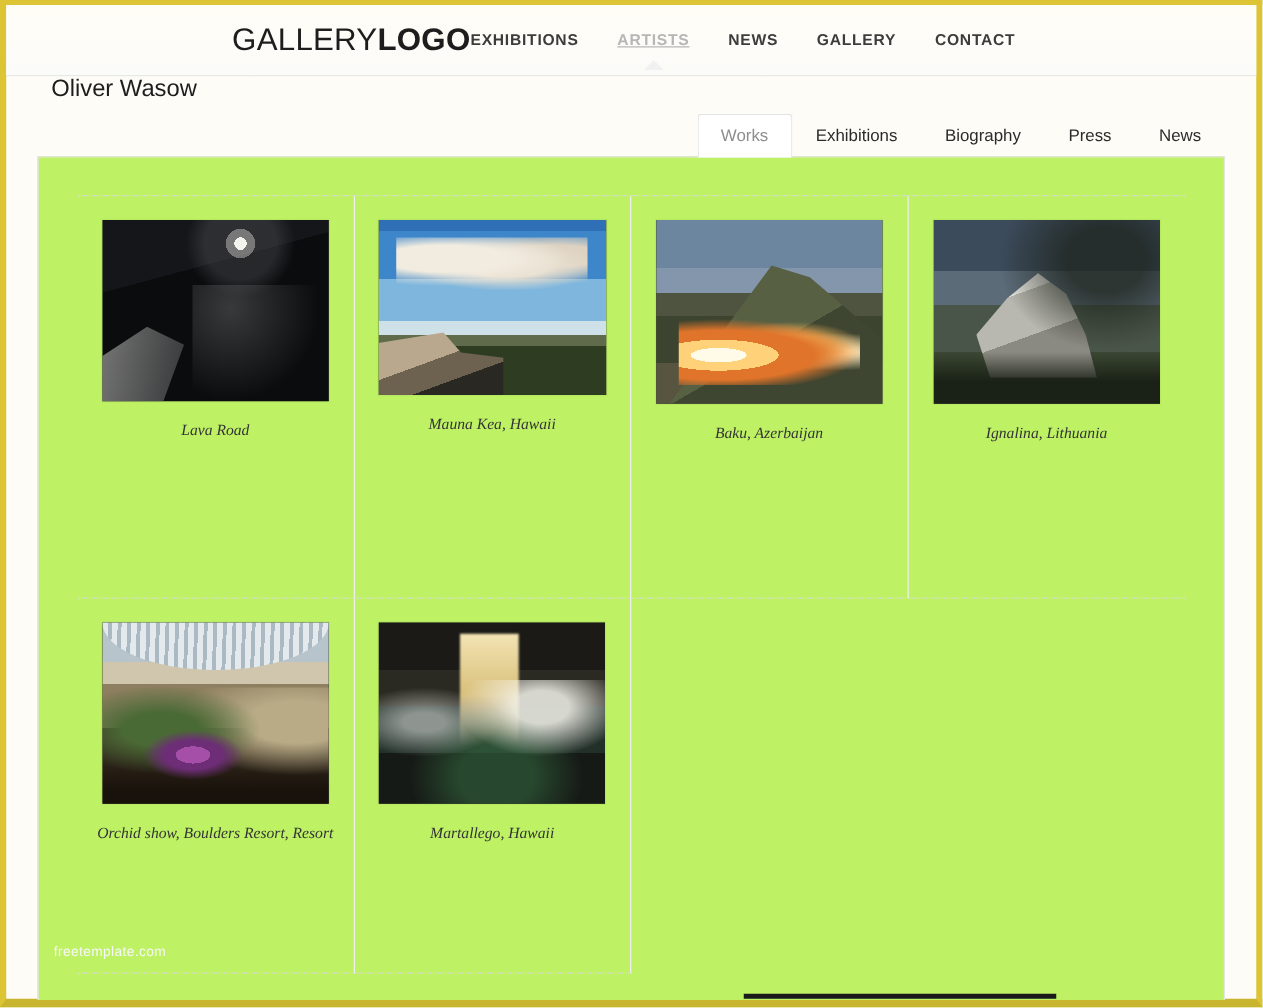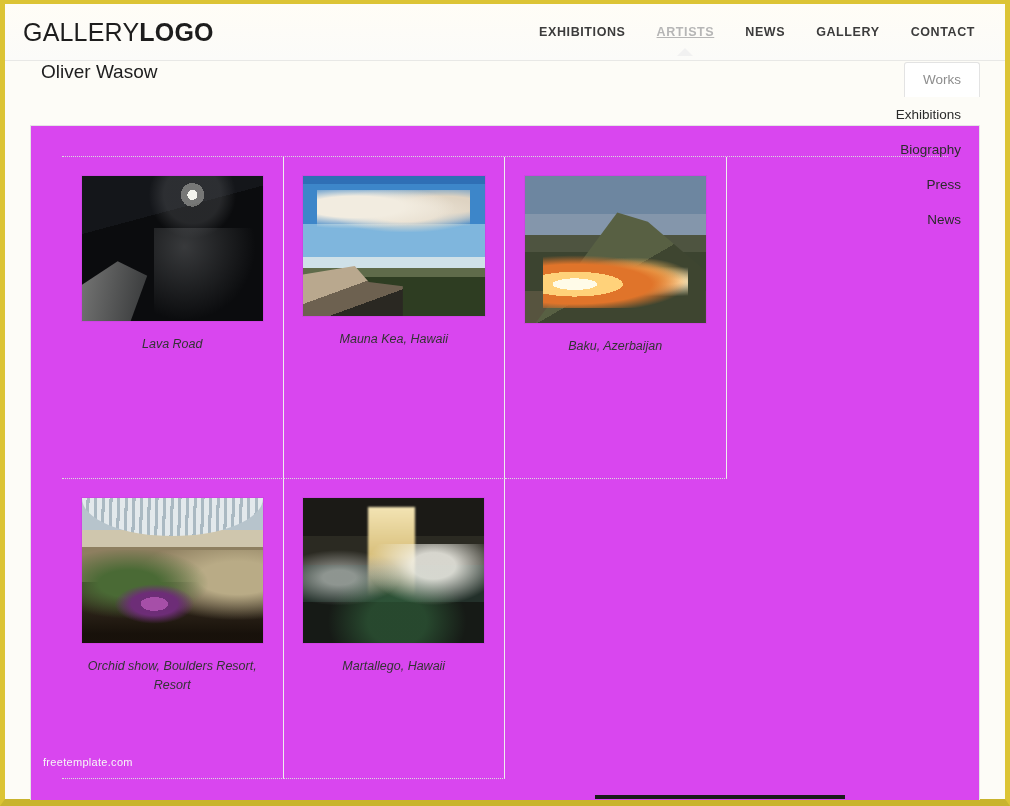--- a/index.html
+++ b/index.html
@@ -24,21 +24,21 @@
     position: absolute; left: 590px; bottom: 0; width: 250px; height: 4px;
     background: #1a1a1a;
   }
 
   
   #site-header {
     position: relative;
     height: 57px;
     background: linear-gradient(#fffdf6, #fbfbf9);
     border-bottom: 1px solid #e8e8e6;
-    display: flex; align-items: center; justify-content: space-between;
+    display: flex; align-items: center; justify-content: center;
     padding: 0 25px 0 18px;
   }
   #logo {
     font-size: 25px;
     letter-spacing: .2px;
     color: #1d1d1d;
     white-space: nowrap;
   }
   #logo .light { font-weight: 300; }
   #logo .bold  { font-weight: 700; }
@@ -59,21 +59,21 @@
 
   
   #title-row {
     position: relative;
     height: 64px;
     padding: 0 25px 0 36px;
     display: flex; align-items: flex-start; justify-content: space-between;
   }
   #page-title { font-size: 19px; font-weight: 400; color: #1d1d1d; }
 
-  #tab-strip { display: flex; align-items: flex-end; height: 64px; flex-direction: column; }
+  #tab-strip { display: flex; align-items: flex-end; height: 64px; }
   .tab {
     font-size: 13.5px; color: #2b2b2b;
     padding: 9px 18px 10px;
     cursor: pointer;
     border: 1px solid transparent;
     border-bottom: none;
     position: relative; top: 1px;
     background: transparent;
     white-space: nowrap;
   }
@@ -81,24 +81,25 @@
     color: #8d8d8d;
     background: #ffffff;
     border-color: #e3e3e3;
     border-top-left-radius: 3px; border-top-right-radius: 3px;
   }
 
   
   #content-panel {
     margin: 0 25px 0 25px;
     height: 675px;
-    background: #d946ef;
+    background: #bef264;
     border: 1px solid #e4e4e4;
     border-bottom: none;
     padding: 30px 31px 0 31px;
+    font-family: Liberation Serif, serif;
   }
 
   
   #works-grid {
     border-top: 1px dotted #dcdcdc;
     display: grid;
     grid-template-columns: repeat(4, 1fr);
   }
   .work-cell {
     border-right: 1px solid #eeeeee;
@@ -320,20 +321,26 @@
             <div class="art art-mauna"></div>
           </div>
           <div class="work-caption">Mauna Kea, Hawaii</div>
         </div>
         <div class="work-cell">
           <div class="work-thumb" style="width: 181px; height: 147px;">
             <div class="art art-baku"></div>
           </div>
           <div class="work-caption">Baku, Azerbaijan</div>
         </div>
+        <div class="work-cell">
+          <div class="work-thumb" style="width: 181px; height: 147px;">
+            <div class="art art-ignalina"></div>
+          </div>
+          <div class="work-caption">Ignalina, Lithuania</div>
+        </div>
       </div>
     <div id="works-grid-2" class="row-2" style="display: grid; grid-template-columns: repeat(4, 1fr); border-top: none;">
         <div class="work-cell">
           <div class="work-thumb" style="width: 181px; height: 145px;">
             <div class="art art-orchid"></div>
           </div>
           <div class="work-caption">Orchid show, Boulders Resort, Resort</div>
         </div>
         <div class="work-cell">
           <div class="work-thumb" style="width: 181px; height: 145px;">

